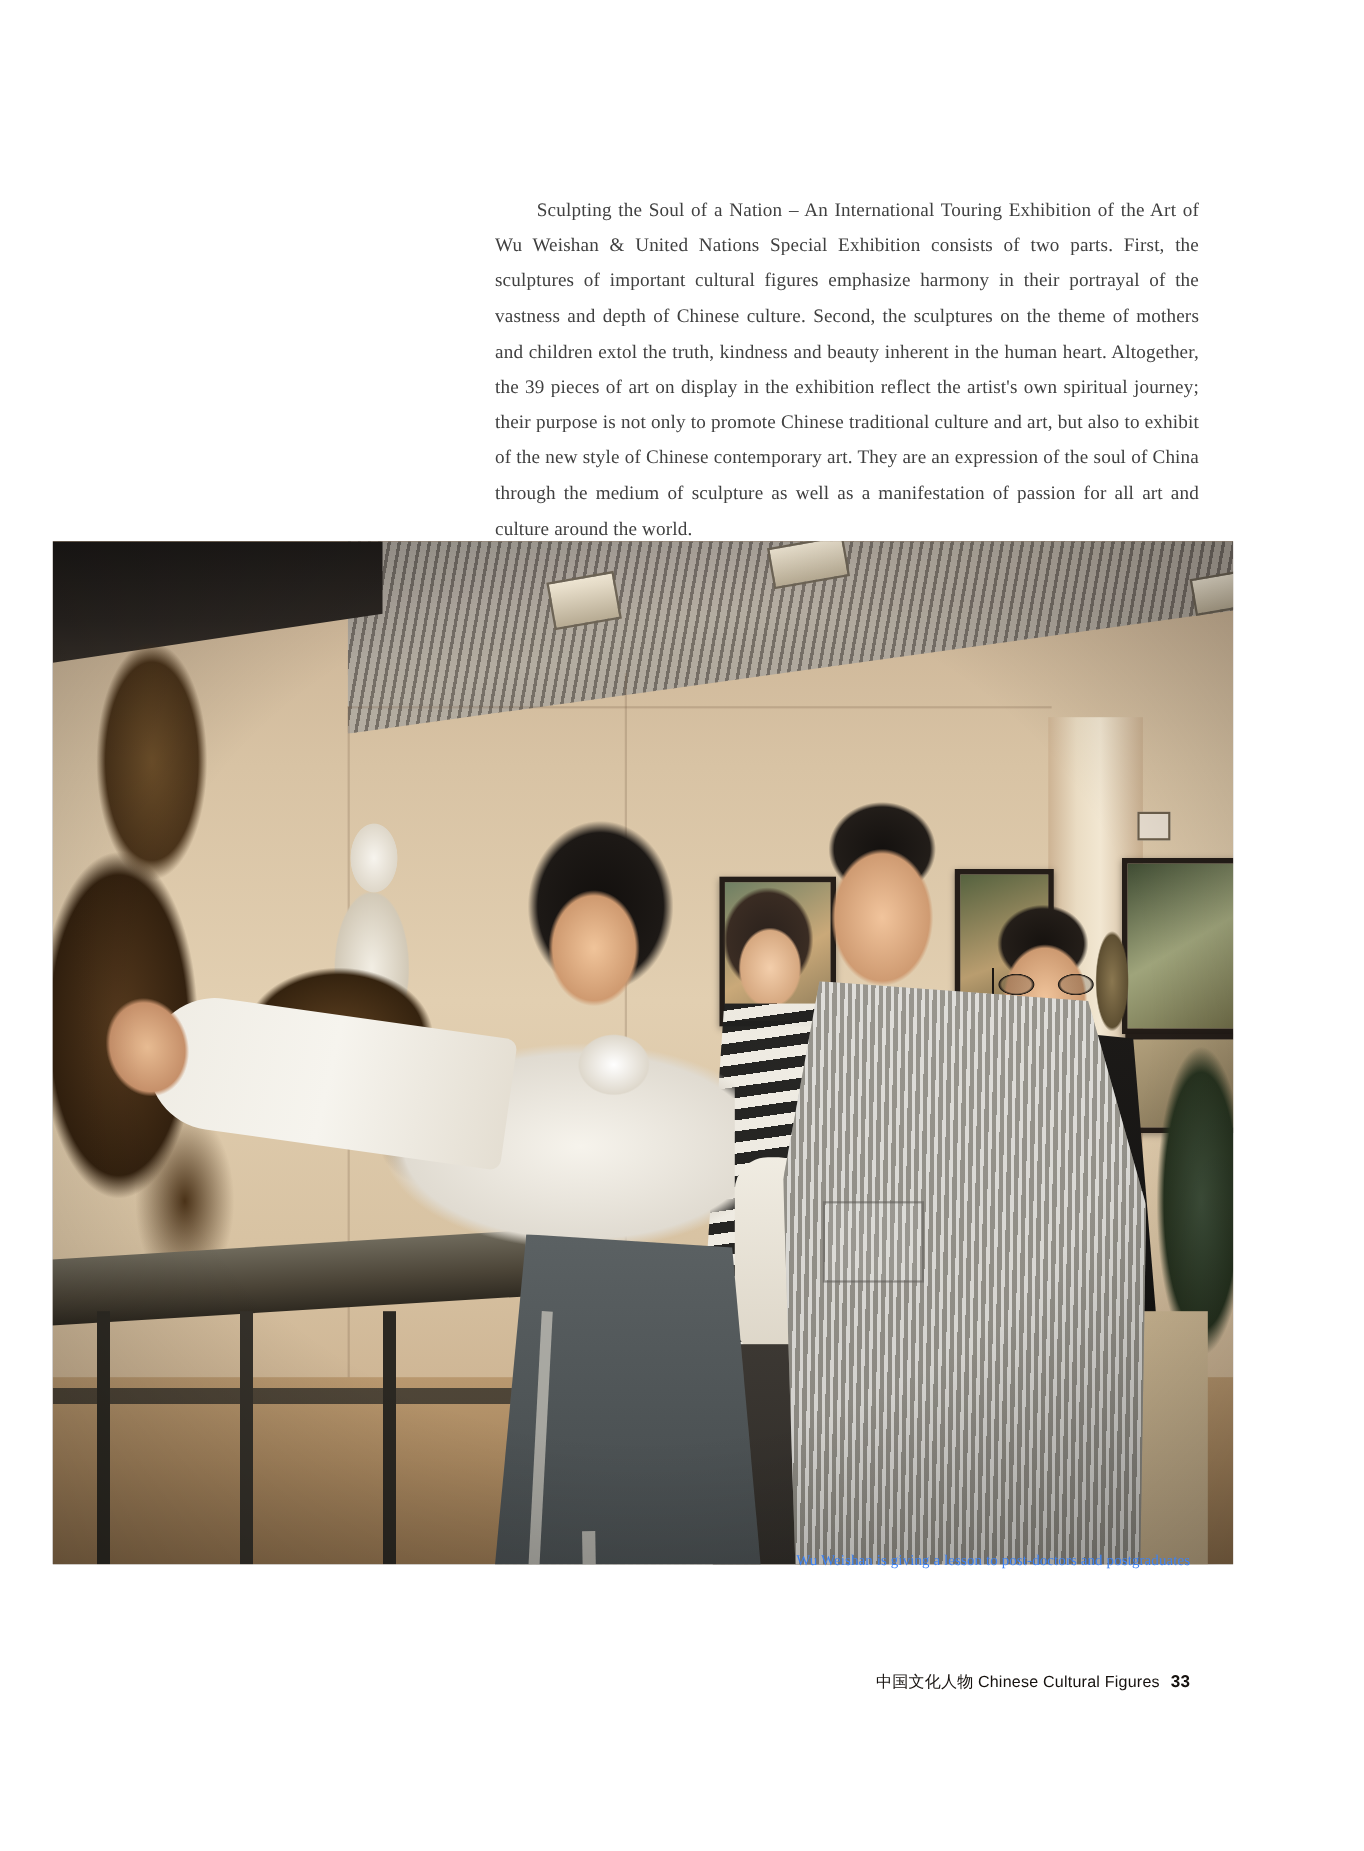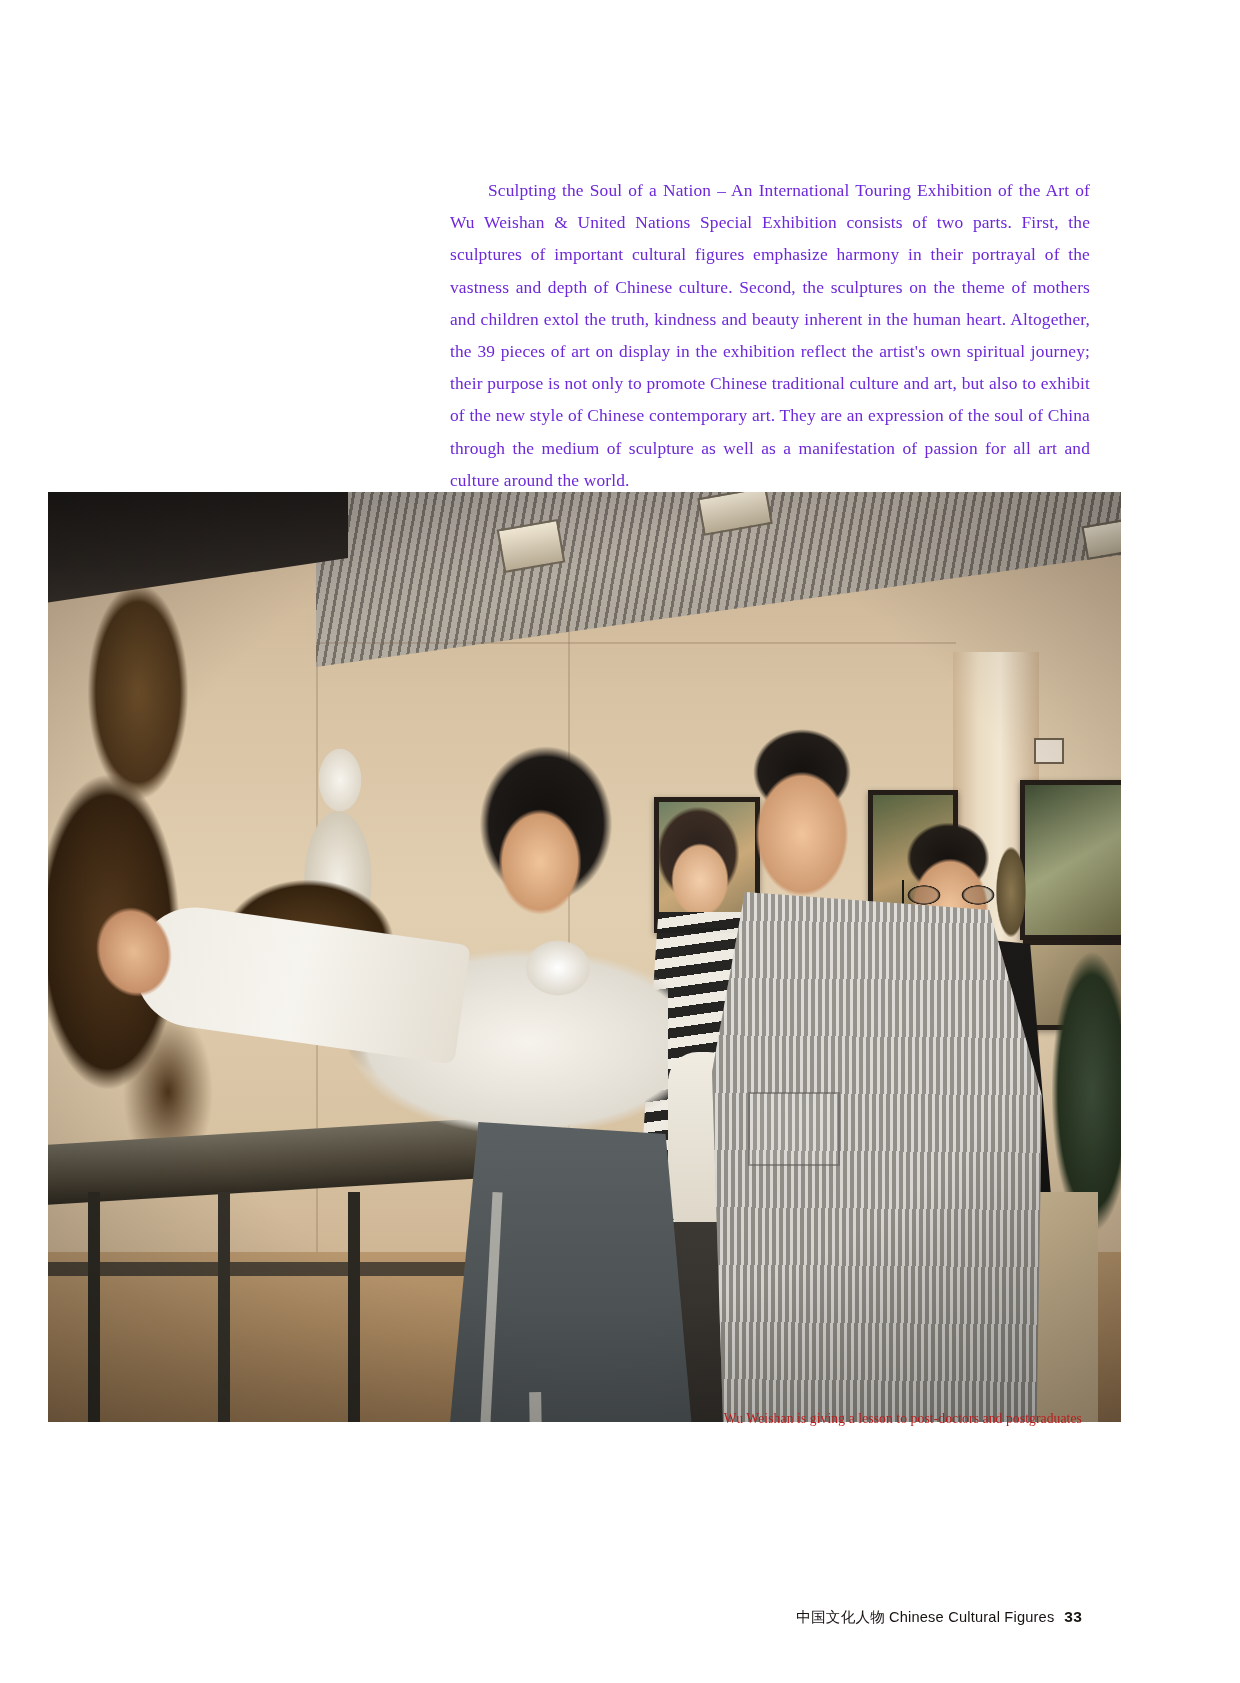--- a/index.html
+++ b/index.html
@@ -19,21 +19,21 @@
   
   .article-body {
     position: absolute;
     left: 450px;
     top: 174px;
     width: 640px;
     font-size: 17.4px;
     line-height: 32.2px;
     text-align: justify;
     text-justify: inter-word;
-    color: #6d28d9;
+    color: #404040;
     letter-spacing: 0.15px;
   }
   .article-body p {
     margin: 0;
     text-indent: 38px;
   }
 
   
   .figure {
     position: absolute;
@@ -302,29 +302,29 @@
   .caption .zh {
     font-size: 16.5px;
     line-height: 26px;
     letter-spacing: 1.2px;
     color: #16120f;
     font-family: "DejaVu Serif", "Liberation Serif", serif;
   }
   .caption .en {
     font-size: 13.6px;
     line-height: 22px;
-    color: #b91c1c;
+    color: #3b82f6;
     letter-spacing: 0.1px;
   }
 
   
   .footer {
     position: absolute;
     left: 560px;
-    top: 1608px;
+    top: 1520px;
     width: 522px;
     text-align: right;
     font-size: 15px;
     color: #16120f;
     letter-spacing: 0.2px;
   }
   .footer .zh {
     font-family: "DejaVu Sans", "Liberation Sans", sans-serif;
     font-size: 14.6px;
   }

